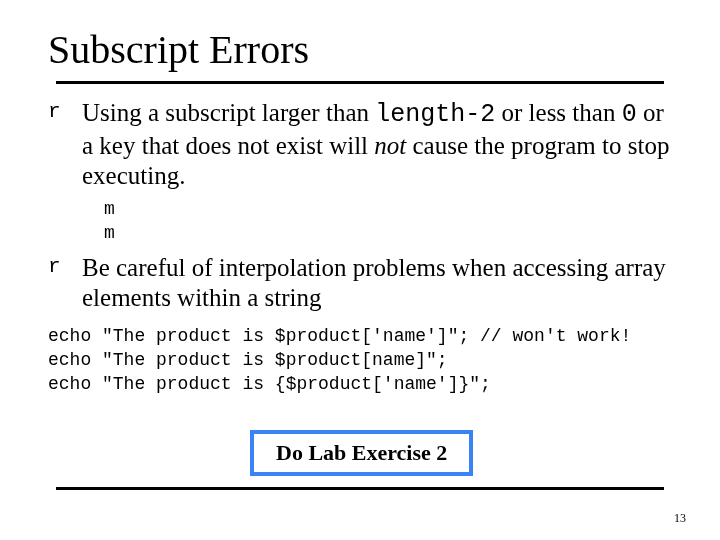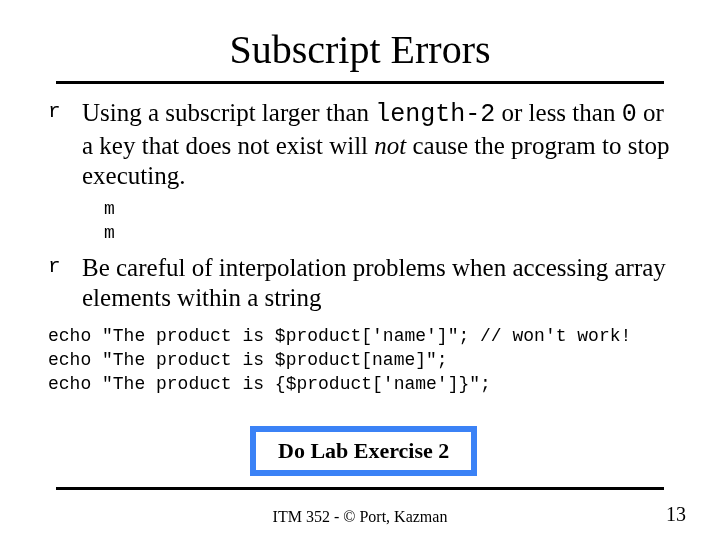--- a/index.html
+++ b/index.html
@@ -12,21 +12,20 @@
     color: #000;
   }
   .slide {
     position: relative;
     width: 720px;
     height: 540px;
     box-sizing: border-box;
     padding: 20px 48px 0 48px;
   }
   .title {
-    text-align: center;
     font-size: 40px;
     margin: 6px 0 8px 0;
     font-weight: normal;
   }
   .rule {
     border: 0;
     border-top: 3px solid #000;
     margin: 0 8px 14px 8px;
   }
   .level1 {
@@ -63,21 +62,21 @@
     font-family: "Courier New", Courier, monospace;
     font-size: 18px;
     line-height: 1.35;
     white-space: pre;
     margin: 10px 0 0 0;
   }
   .exercise-box {
     position: absolute;
     left: 250px;
     bottom: 64px;
-    border: 6px solid #3b82f6;
+    border: 4px solid #3b82f6;
     padding: 6px 22px;
     font-size: 22px;
     font-weight: bold;
     background: #fff;
   }
   .foot-rule {
     position: absolute;
     left: 56px;
     right: 56px;
     bottom: 50px;
@@ -91,21 +90,21 @@
     right: 0;
     bottom: 14px;
     text-align: center;
     font-size: 16px;
     color: #000;
   }
   .pagenum {
     position: absolute;
     right: 34px;
     bottom: 14px;
-    font-size: 20px;
+    font-size: 12px;
     margin-left: 12px;
   }
   em.italic { }
 </style>
 </head>
 <body>
 
 <div class="slide">
 
   <div class="title">Subscript Errors</div>
@@ -131,16 +130,15 @@
   </div>
 
   <div class="codeblock"><span>echo "The product is $product['name']"; // won't work!</span>
 <span>echo "The product is $product[name]";</span>
 <span>echo "The product is {$product['name']}";</span></div>
 
   <hr class="foot-rule">
 
   <div class="exercise-box">Do Lab Exercise 2</div>
 
-  <div class="footer">ITM 352 - © Port, Kazman</div>
   <div class="pagenum">13</div>
 
 </div>
 
 </body></html>

